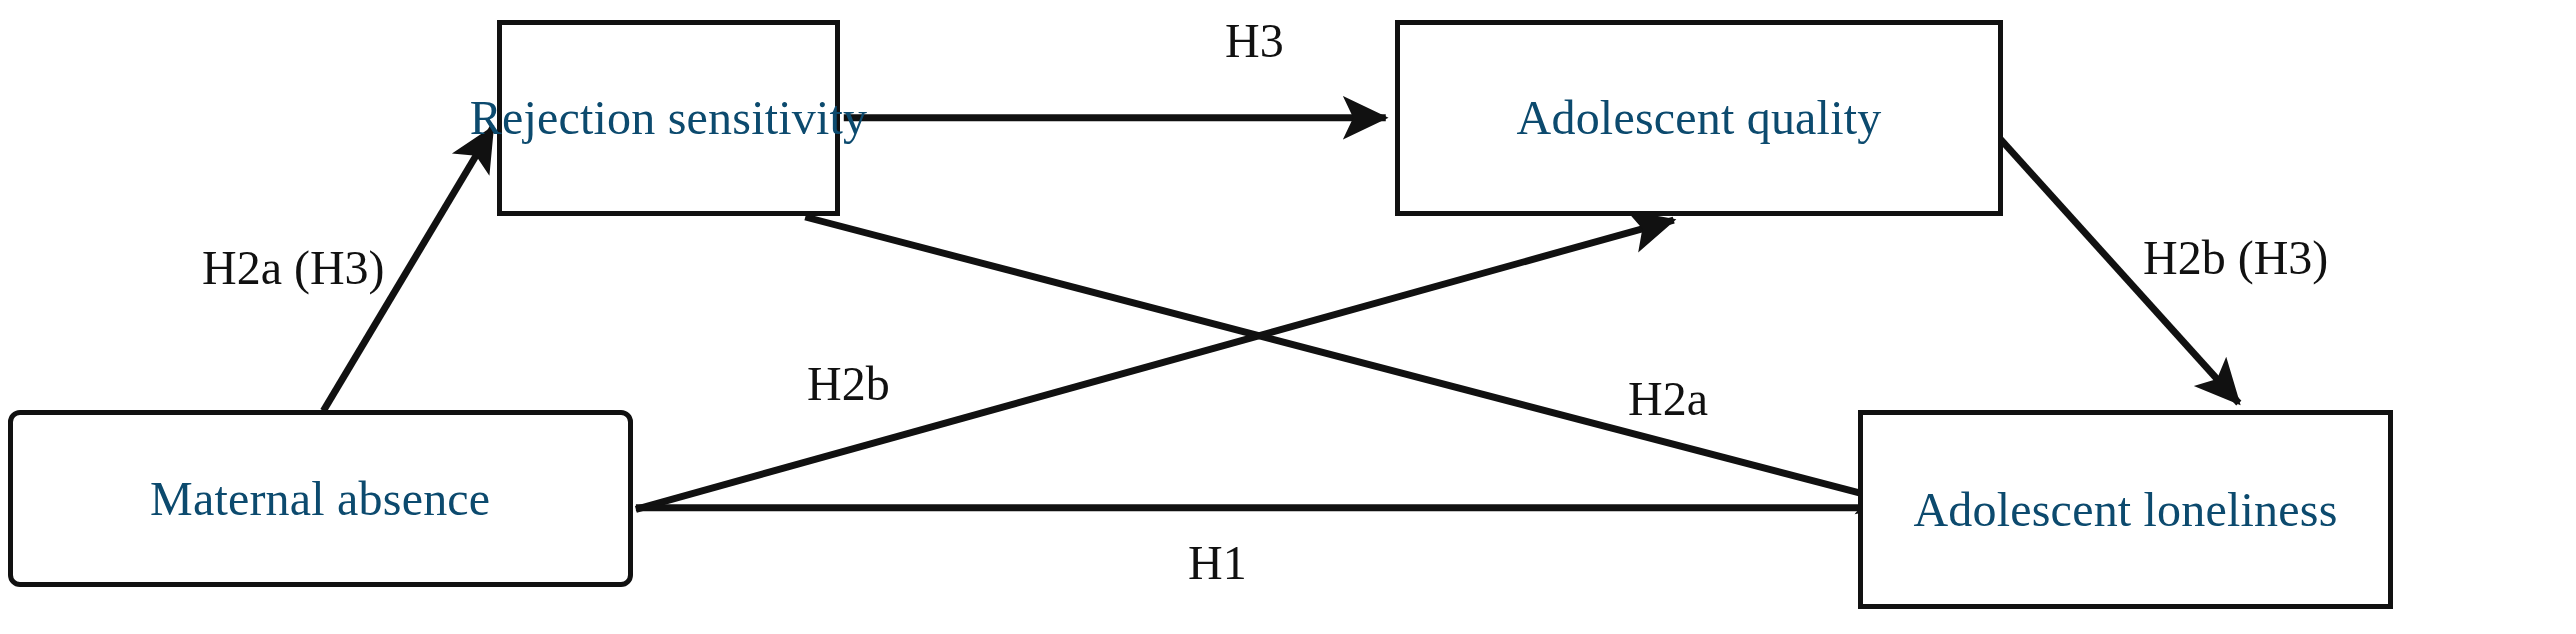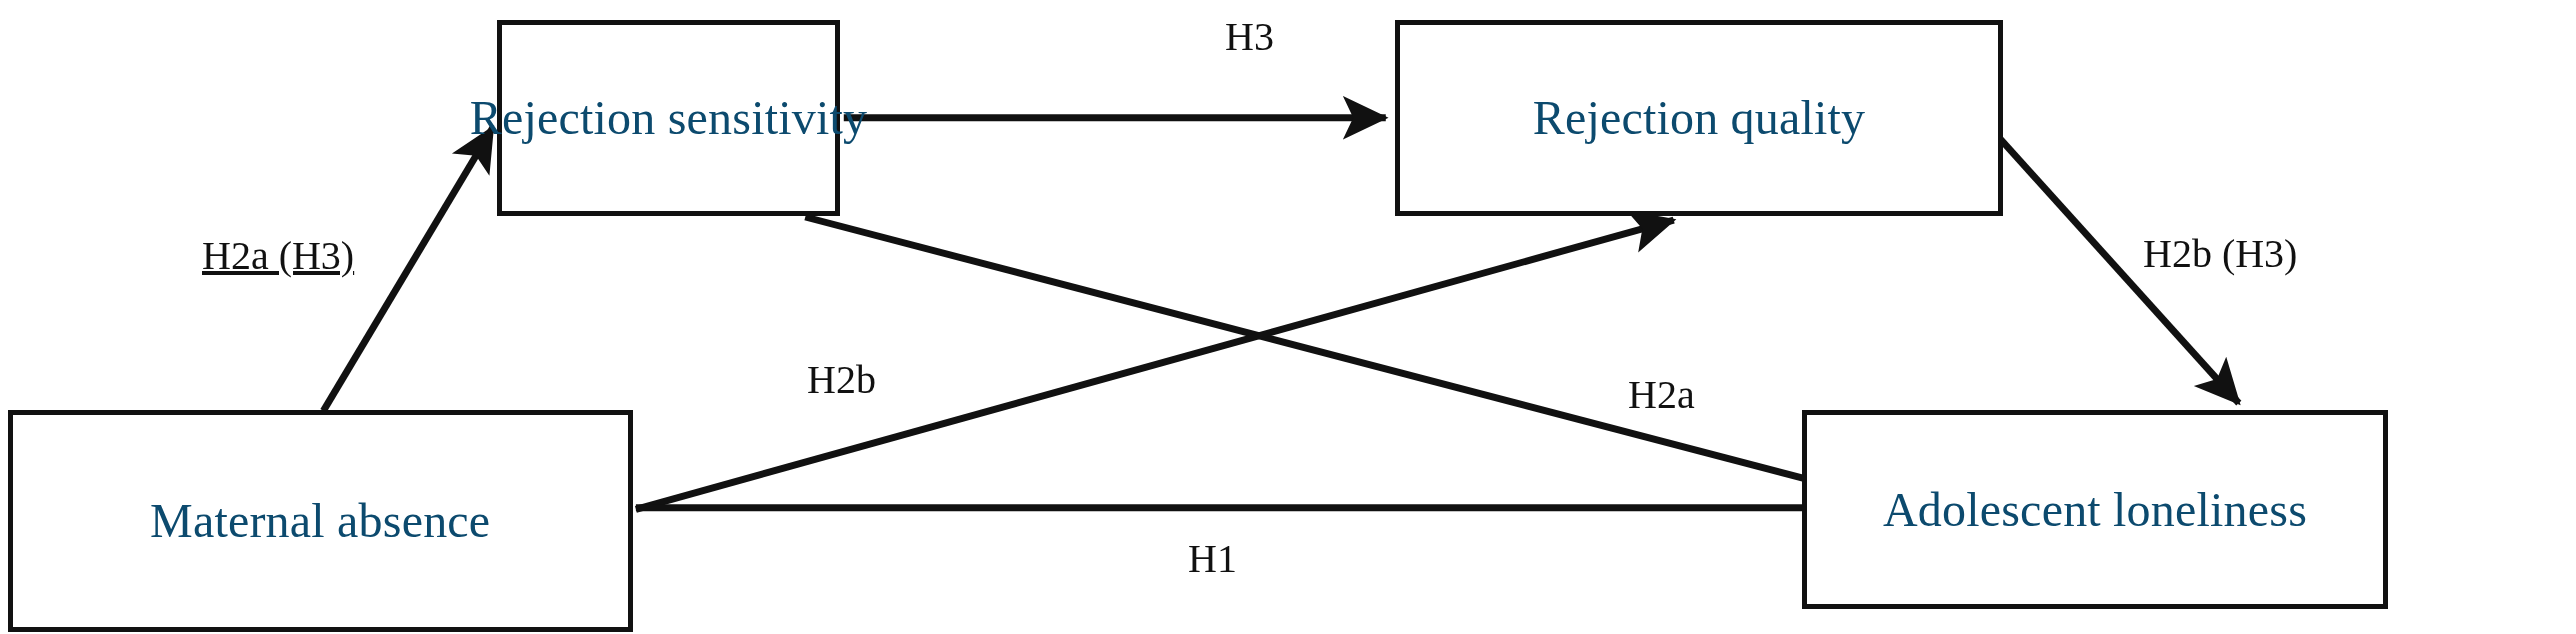--- a/index.html
+++ b/index.html
@@ -33,21 +33,21 @@
   }
   .node-label {
     font-size: 48px;
     color: #0c4a6e;
     line-height: 1;
     white-space: nowrap;
     letter-spacing: 0.2px;
   }
   .path-label {
     position: absolute;
-    font-size: 40px;
+    font-size: 48px;
     color: #111111;
     line-height: 1;
     white-space: nowrap;
     background: transparent;
   }
 </style>
 </head>
 <body>
 
 <div id="canvas">
@@ -82,32 +82,32 @@
     <g>
       <line class="edge-line" x1="826" y1="660" x2="2470" y2="660" stroke="#111111" stroke-width="9" marker-end="url(#arrowhead)"></line>
     </g>
   </svg>
 
   <div class="node-box" style="left: 497px; top: 20px; width: 343px; height: 196px;">
     <span class="node-label">Rejection sensitivity</span>
   </div>
 
   <div class="node-box" style="left: 1395px; top: 20px; width: 608px; height: 196px;">
-    <span class="node-label">Rejection quality</span>
+    <span class="node-label">Adolescent quality</span>
   </div>
 
-  <div class="node-box" style="left: 7.7px; top: 410px; width: 625px; height: 222px;">
+  <div class="node-box" style="left: 7.7px; top: 410px; width: 625px; height: 177px; border-radius: 12px;">
     <span class="node-label">Maternal absence</span>
   </div>
 
-  <div class="node-box" style="left: 1802px; top: 410px; width: 586px; height: 199px; text-align: right;">
+  <div class="node-box" style="left: 1858px; top: 410px; width: 535px; height: 199px; text-align: right;">
     <span class="node-label">Adolescent loneliness</span>
   </div>
 
-  <div class="path-label" style="left: 202px; top: 236px; text-decoration: underline;">H2a (H3)</div>
+  <div class="path-label" style="left: 202px; top: 244px;">H2a (H3)</div>
 
   <div class="path-label" style="left: 1225px; top: 17px;">H3</div>
 
   <div class="path-label" style="left: 2143px; top: 225px; margin-top: 9px;">H2b (H3)</div>
 
   <div class="path-label" style="left: 1628px; top: 375px;">H2a</div>
 
   <div class="path-label" style="left: 807px; top: 360px;">H2b</div>
 
   <div class="path-label" style="left: 1176px; top: 539px; margin-left: 12px;">H1</div>

